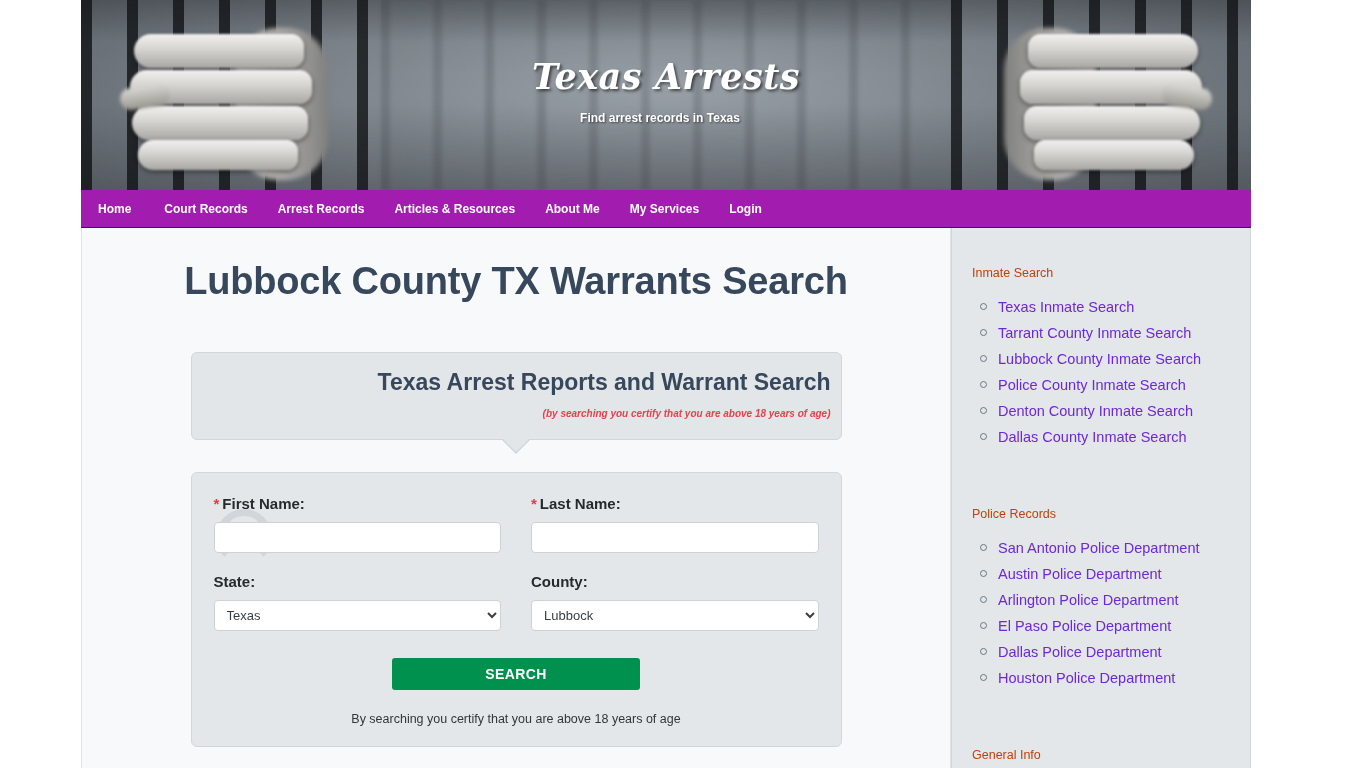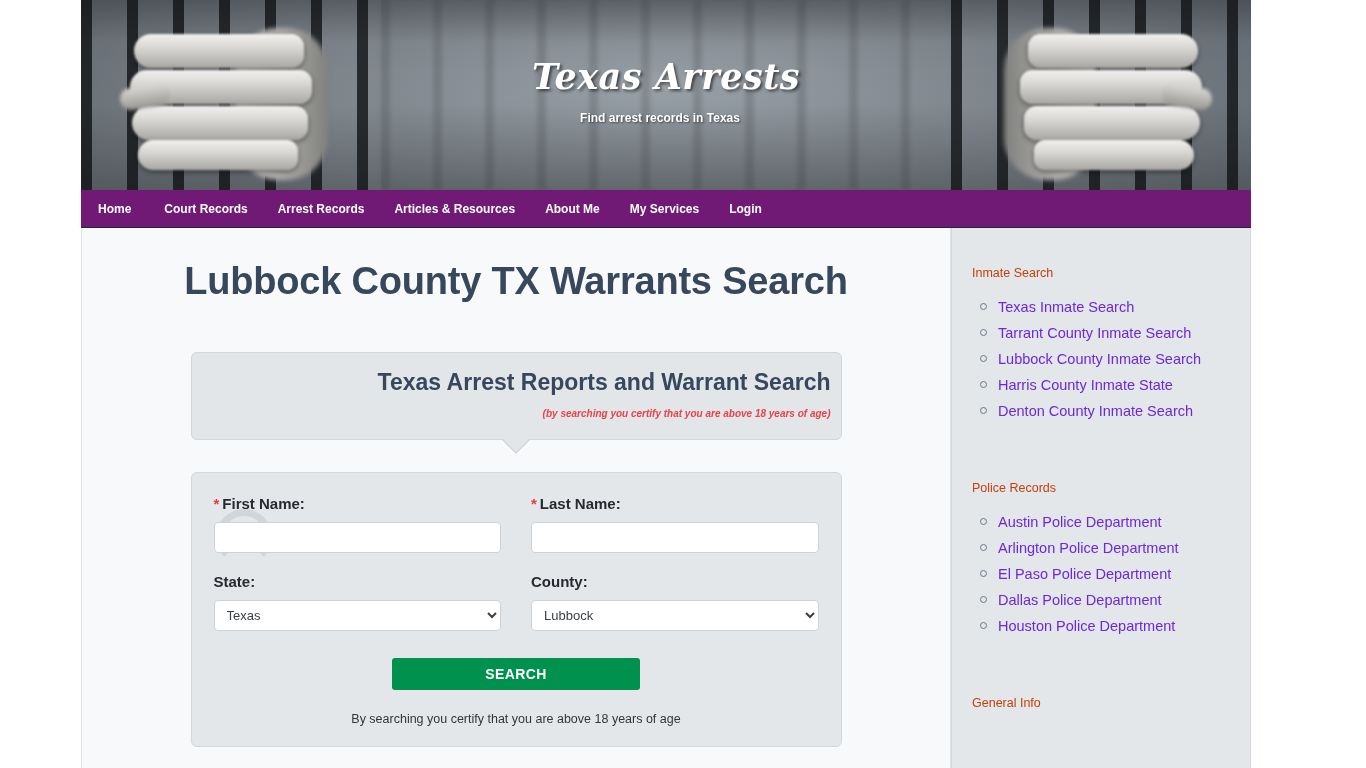--- a/index.html
+++ b/index.html
@@ -111,21 +111,21 @@
     font-size: 12px;
     font-weight: bold;
     color: #ffffff;
     text-shadow: 1px 1px 2px rgba(0,0,0,.5);
   }
 
   
   #nav {
     position: relative;
     width: 1170px; height: 38px;
-    background: #701a75;
+    background: #a21caf;
     border-bottom: 1px solid #1d2a39;
     display: flex;
     align-items: center;
     padding-left: 14px;
     z-index: 6;
   }
   #nav a {
     display: inline-block;
     color: #ffffff;
     font-size: 12px;
@@ -420,28 +420,30 @@
       </main>
 
       <aside id="sidebar">
 
         <section class="widget inmate">
           <h3 class="widget-title">Inmate Search</h3>
           <ul>
             <li><a href="#">Texas Inmate Search</a></li>
             <li><a href="#">Tarrant County Inmate Search</a></li>
             <li><a href="#">Lubbock County Inmate Search</a></li>
-            <li><a href="#">Harris County Inmate State</a></li>
+            <li><a href="#">Police County Inmate Search</a></li>
             <li><a href="#">Denton County Inmate Search</a></li>
+            <li><a href="#">Dallas County Inmate Search</a></li>
           </ul>
         </section>
 
         <section class="widget police">
           <h3 class="widget-title">Police Records</h3>
           <ul>
+            <li><a href="#">San Antonio Police Department</a></li>
             <li><a href="#">Austin Police Department</a></li>
             <li><a href="#">Arlington Police Department</a></li>
             <li><a href="#">El Paso Police Department</a></li>
             <li><a href="#">Dallas Police Department</a></li>
             <li><a href="#">Houston Police Department</a></li>
           </ul>
         </section>
 
         <section class="widget general">
           <h3 class="widget-title">General Info</h3>

